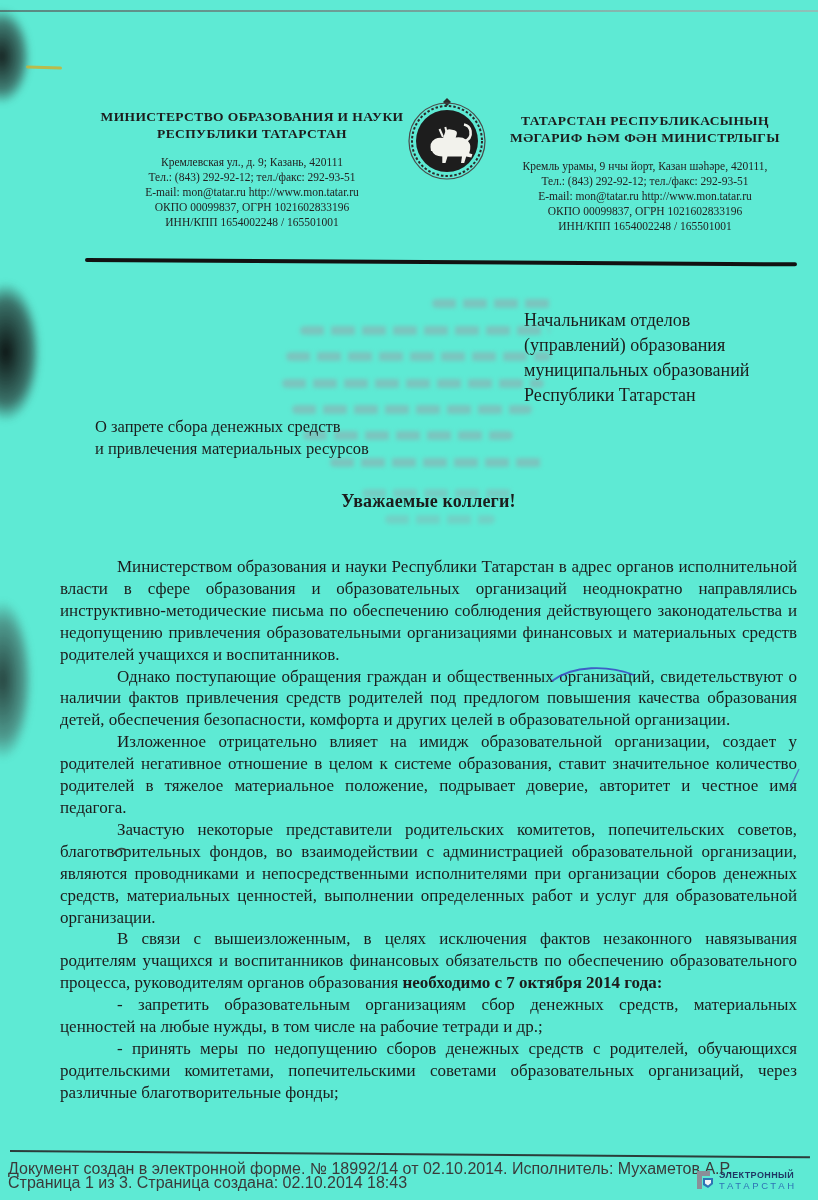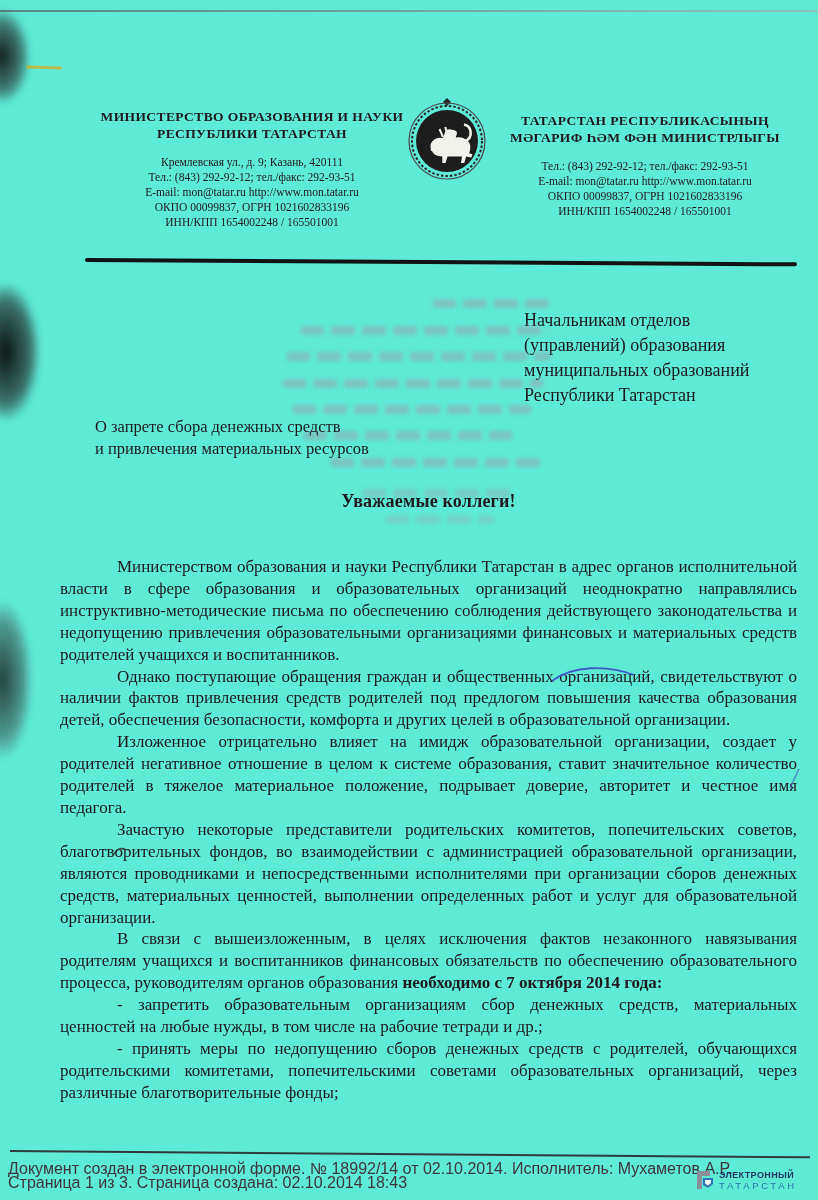--- a/index.html
+++ b/index.html
@@ -91,20 +91,21 @@
       <path d="M25 55 q-2 -9 4 -12 q3.5 -1.8 8 -1 l2 -5.5 q1.2 -3.2 4.5 -3.2 l5 1 q3.2 1 2.2 4.2 l-1 3 q6.5 -1 10.5 2.2 q5 3.2 4 9.5 l-1 4 l3.2 1 l-1 3.2 l-5.2 -1 l-2 6.5 l-3.2 0 l1 -6.5 l-14.5 0 l-2 6.5 l-3.2 0 l0 -6.5 q-8.5 0 -10.3 -5.4 z" fill="#f2f2ec"></path>
       <path d="M57 46 q9 -2.5 7.5 -11 q-1 -5.5 -6.5 -6.5" stroke="#f2f2ec" stroke-width="2.6" fill="none"></path>
       <path d="M37 41 l-3.5 -8 M41.5 40 l-2.2 -9" stroke="#f2f2ec" stroke-width="2"></path>
     </svg>
   </div>
 
   <div class="hdr-right">
     <div class="hdr-title-line">ТАТАРСТАН РЕСПУБЛИКАСЫНЫҢ</div>
     <div class="hdr-title-line">МӘГАРИФ ҺӘМ ФӘН МИНИСТРЛЫГЫ</div>
     <div class="hdr-address">
+      <div>Кремль урамы, 9 нчы йорт, Казан шәһәре, 420111,</div>
       <div>Тел.: (843) 292-92-12; тел./факс: 292-93-51</div>
       <div>E-mail: mon@tatar.ru http://www.mon.tatar.ru</div>
       <div>ОКПО 00099837, ОГРН 1021602833196</div>
       <div>ИНН/КПП 1654002248 / 165501001</div>
     </div>
   </div>
 
   <div class="rule"></div>
 
   <div class="addressee">

